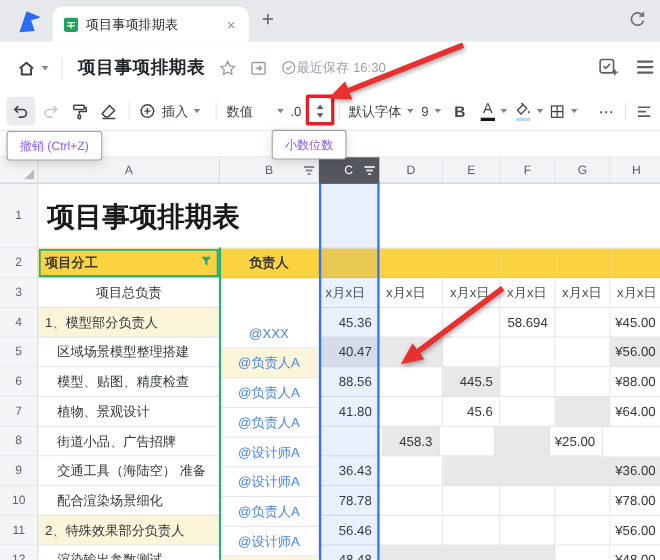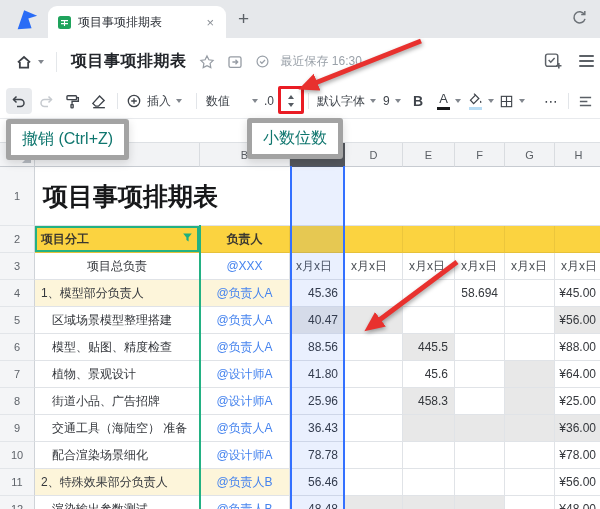--- a/index.html
+++ b/index.html
@@ -15,58 +15,58 @@
   .tab .closex{flex:none;color:#8a8f96;font-size:13px;padding:0 2px;}
   .newtab{position:absolute;left:238px;top:8px;font-size:19px;color:#5c6167;}
   .syncicon{position:absolute;right:12px;top:9px;}
 
   
   .titlebar{position:absolute;left:0;top:38px;width:600px;height:47px;background:#fff;display:flex;align-items:center;}
   .homewrap{display:flex;align-items:center;margin-left:15px;}
   .vdiv{width:1px;height:20px;background:#e4e7ea;margin:0 14px 0 12px;}
   .doctitle{font-size:16px;font-weight:600;color:#23262b;letter-spacing:.5px;}
   .tbicon{margin-left:12px;display:flex;align-items:center;}
-  .savestatus{font-size:12px;color:#9aa1a9;margin-left:11px;white-space:nowrap;}
+  .savestatus{font-size:12px;color:#9aa1a9;margin-left:0;white-space:nowrap;}
   .tb-right{position:absolute;right:38px;top:14px;display:flex;align-items:center;gap:16px;}
   .menulines{position:absolute;right:6px;top:17px;width:15px;}
   .menulines div{height:2px;background:#5c6167;margin-bottom:3px;border-radius:1px;}
 
   
   .toolbar{position:absolute;left:0;top:85px;width:600px;height:33px;background:#fff;border-bottom:1px solid #e8eaed;}
   .ti{position:absolute;top:0;height:32px;display:flex;align-items:center;color:#3f444b;font-size:12px;}
   .tdiv{position:absolute;top:8px;width:1px;height:16px;background:#e2e5e9;}
   .ubtn{background:#e9ebee;border-radius:4px;width:26px;height:26px;top:3px;justify-content:center;}
   .caret{width:0;height:0;border-left:3.5px solid transparent;border-right:3.5px solid transparent;border-top:4px solid #82878e;margin-left:5px;}
   .spinner{flex-direction:column;justify-content:center;width:16px;position:absolute;}
   .sp-up{width:0;height:0;border-left:3.5px solid transparent;border-right:3.5px solid transparent;border-bottom:4.5px solid #565b62;margin-bottom:4px;}
   .sp-dn{width:0;height:0;border-left:3.5px solid transparent;border-right:3.5px solid transparent;border-top:4.5px solid #565b62;}
   .redbox{position:absolute;left:-5px;top:1px;right:-5px;bottom:3px;border:3px solid #ea1c24;border-radius:2px;}
   .ullab{display:flex;flex-direction:column;align-items:center;line-height:1;}
   .colorbar{width:13px;height:3px;margin-top:2px;}
 
   
-  .tooltip{position:absolute;background:#fff;border:5px solid #a3a3a3;border-radius:3px;box-shadow:0 3px 10px rgba(0,0,0,.14);font-size:16px;color:#0f766e;padding:5px 11px;z-index:40;white-space:nowrap;}
+  .tooltip{position:absolute;background:#fff;border:1px solid #a3a3a3;border-radius:3px;box-shadow:0 3px 10px rgba(0,0,0,.14);font-size:11px;color:#8b5cf6;padding:5px 11px;z-index:40;white-space:nowrap;}
   .t-undo{left:6px;top:119px;}
   .t-dec{left:247px;top:118px;}
 
   
   .sheet{position:absolute;left:0;top:142px;width:600px;height:367px;overflow:hidden;background:#fff;}
   .colheaders{display:flex;height:24px;border-top:1px solid #dde0e4;}
   .corner{flex:none;width:35px;background:#f4f5f7;border-right:1px solid #cfd3d8;border-bottom:1px solid #c7cbd1;position:relative;box-sizing:border-box;}
   .corner::after{content:'';position:absolute;right:3px;bottom:3px;border-left:9px solid transparent;border-bottom:9px solid #b7bcc3;}
   .colhdr{flex:none;box-sizing:border-box;height:24px;background:#f2f3f5;border-right:1px solid #d9dce0;border-bottom:1px solid #c7cbd1;display:flex;align-items:center;justify-content:center;font-size:11px;color:#5a5e64;position:relative;}
   .colhdr.sel{background:#54575d;color:#fff;border-color:#54575d;}
   .fbars{position:absolute;right:3px;top:8px;line-height:0;color:#878c93;}
   .colhdr.sel .fbars{color:#d9dbde;}
   .gridrow{display:flex;}
   .rowhdr{flex:none;width:35px;box-sizing:border-box;background:#f4f5f7;border-right:1px solid #cfd3d8;border-bottom:1px solid #e2e5e9;color:#5f646b;font-size:11px;display:flex;align-items:center;justify-content:center;}
   .cell{flex:none;height:100%;box-sizing:border-box;border-right:1px solid #e0e3e7;border-bottom:1px solid #e0e3e7;font-size:12px;color:#34373c;display:flex;align-items:center;padding:0 6px;overflow:hidden;white-space:nowrap;background:#fff;}
   .cell .ct{pointer-events:none;}
   .cell.num{justify-content:flex-end;}
-  .cell.link{color:#4583ee;justify-content:center;padding:0 16px;}
+  .cell.link{color:#4583ee;justify-content:center;padding:0 16px;margin-top:37px;}
   .cell.date{color:#4b4f55;padding-left:6px;}
   .cell.indent{padding-left:17px;}
   .cell.title{font-size:25px;font-weight:700;color:#17181a;padding-left:8px;overflow:visible;border-right:none;}
   .cell.hdr{font-weight:700;color:#3b3830;}
   .cell.center{justify-content:center;}
   .bg-yellow{background:#fbd340;border-right-color:rgba(0,0,0,0.06);border-bottom-color:rgba(0,0,0,0.08);}
   .bg-cream{background:#fdf5da;}
   .bg-gray{background:#e8e8e8;}
   .cell.filterbox{box-shadow:inset 0 0 0 2px #23b183;justify-content:space-between;}
   .sel-overlay{position:absolute;left:290px;top:24px;width:55px;bottom:0;background:rgba(49,107,245,0.10);border-left:2px solid #3370ff;border-right:2px solid #3370ff;box-sizing:border-box;pointer-events:none;z-index:5;}
@@ -447,23 +447,20 @@
           </div>
         </div>
         <div class="gridrow" style="height: 27px;">
           <div class="rowhdr">8</div>
           <div class="cell indent" style="width: 165px;">
             <span class="ct">街道小品、广告招牌</span>
           </div>
           <div class="cell link" style="width: 90px;">
             <span class="ct">@设计师A</span>
           </div>
-          <div class="cell num" style="width: 55px;">
-            <span class="ct">25.96</span>
-          </div>
           <div class="cell" style="width: 58px;">
             <span class="ct"></span>
           </div>
           <div class="cell num bg-gray" style="width: 52px;">
             <span class="ct">458.3</span>
           </div>
           <div class="cell" style="width: 50px;">
             <span class="ct"></span>
           </div>
           <div class="cell bg-gray" style="width: 50px;">

